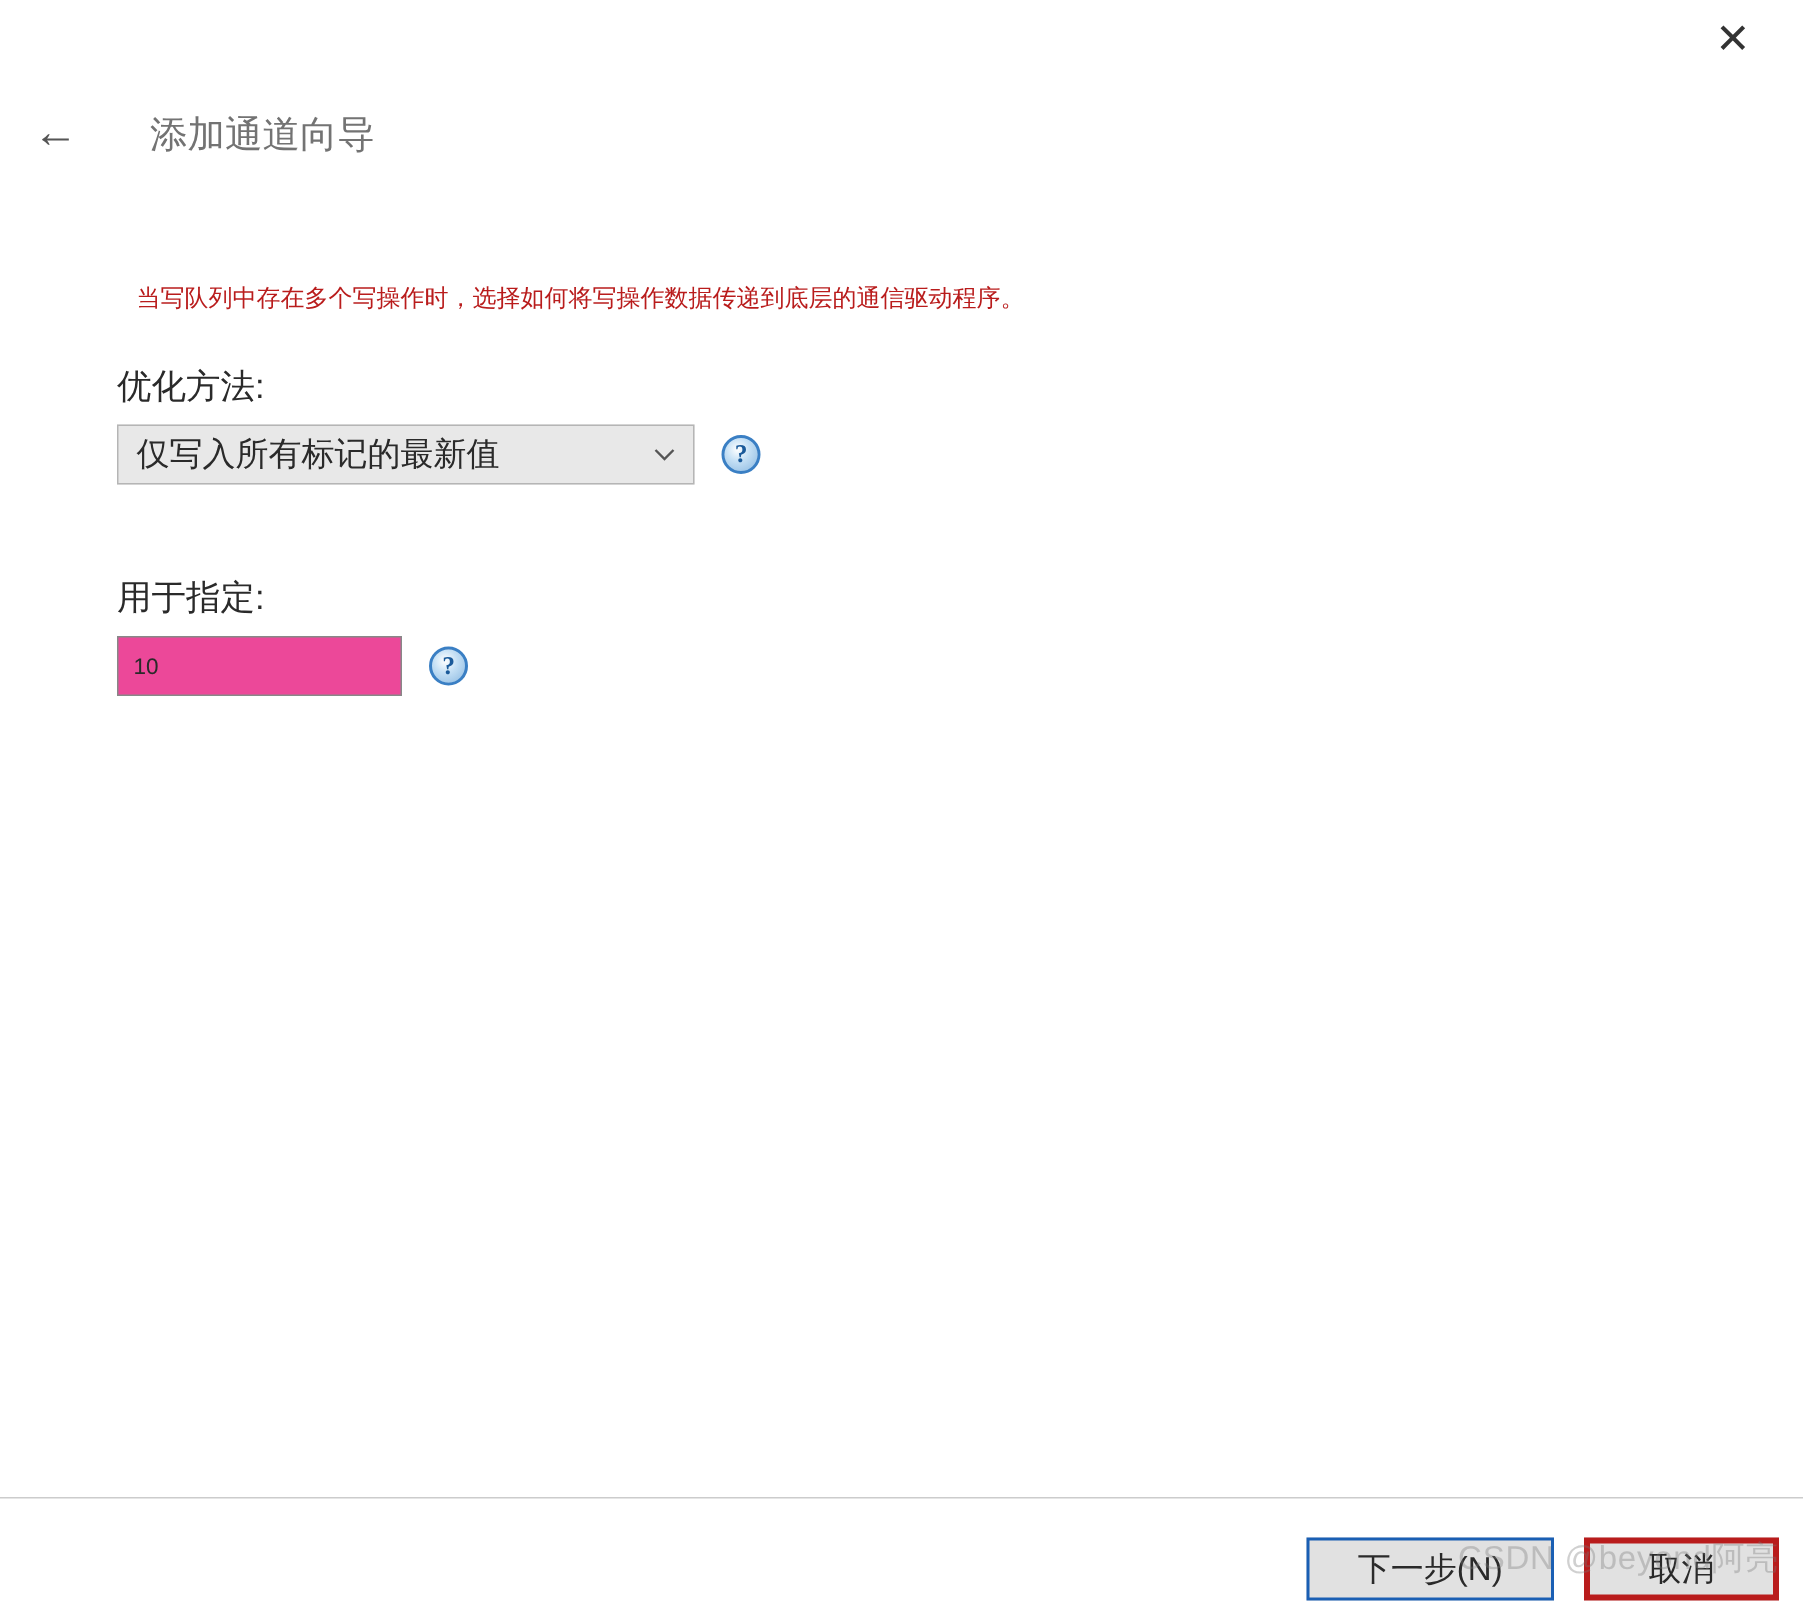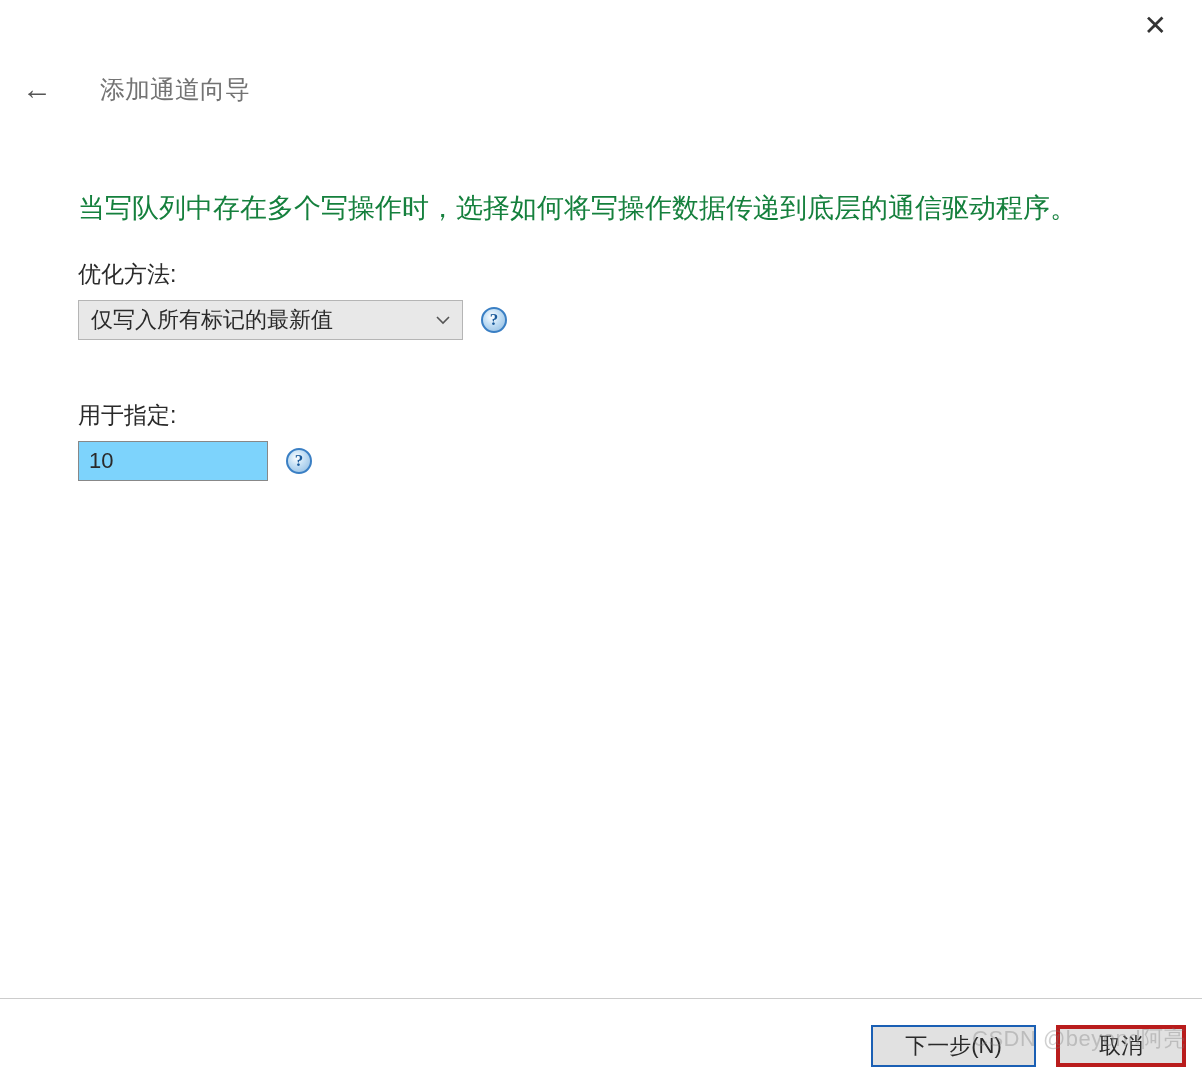--- a/index.html
+++ b/index.html
@@ -44,24 +44,25 @@
       color: #737373;
       font-weight: 400;
     }
     .content {
       position: absolute;
       top: 188px;
       left: 78px;
       right: 60px;
     }
     .description {
-      font-size: 27px;
-      color: #15803d;
+      font-size: 16px;
+      color: #b91c1c;
       line-height: 1.5;
       margin-bottom: 30px;
+      margin-left: 13px;
     }
     .field-label {
       font-size: 23px;
       color: #2a2a2a;
       margin-bottom: 10px;
       display: block;
     }
     .field-row {
       display: flex;
       align-items: center;
@@ -85,23 +86,23 @@
       flex: 1;
     }
     .dropdown-caret {
       color: #555;
       font-size: 14px;
     }
     .text-input {
       width: 190px;
       height: 40px;
       border: 1px solid #888;
-      background: #7dd3fc;
+      background: #ec4899;
       padding: 8px 10px;
-      font-size: 22px;
+      font-size: 15px;
       color: #2a2a2a;
       font-family: inherit;
     }
     .help-icon {
       width: 26px;
       height: 26px;
       border-radius: 50%;
       border: 2px solid #3a7fc4;
       background: radial-gradient(circle at 40% 35%, #ffffff 0%, #c5e0f5 40%, #8ab8e0 100%);
       display: flex;

